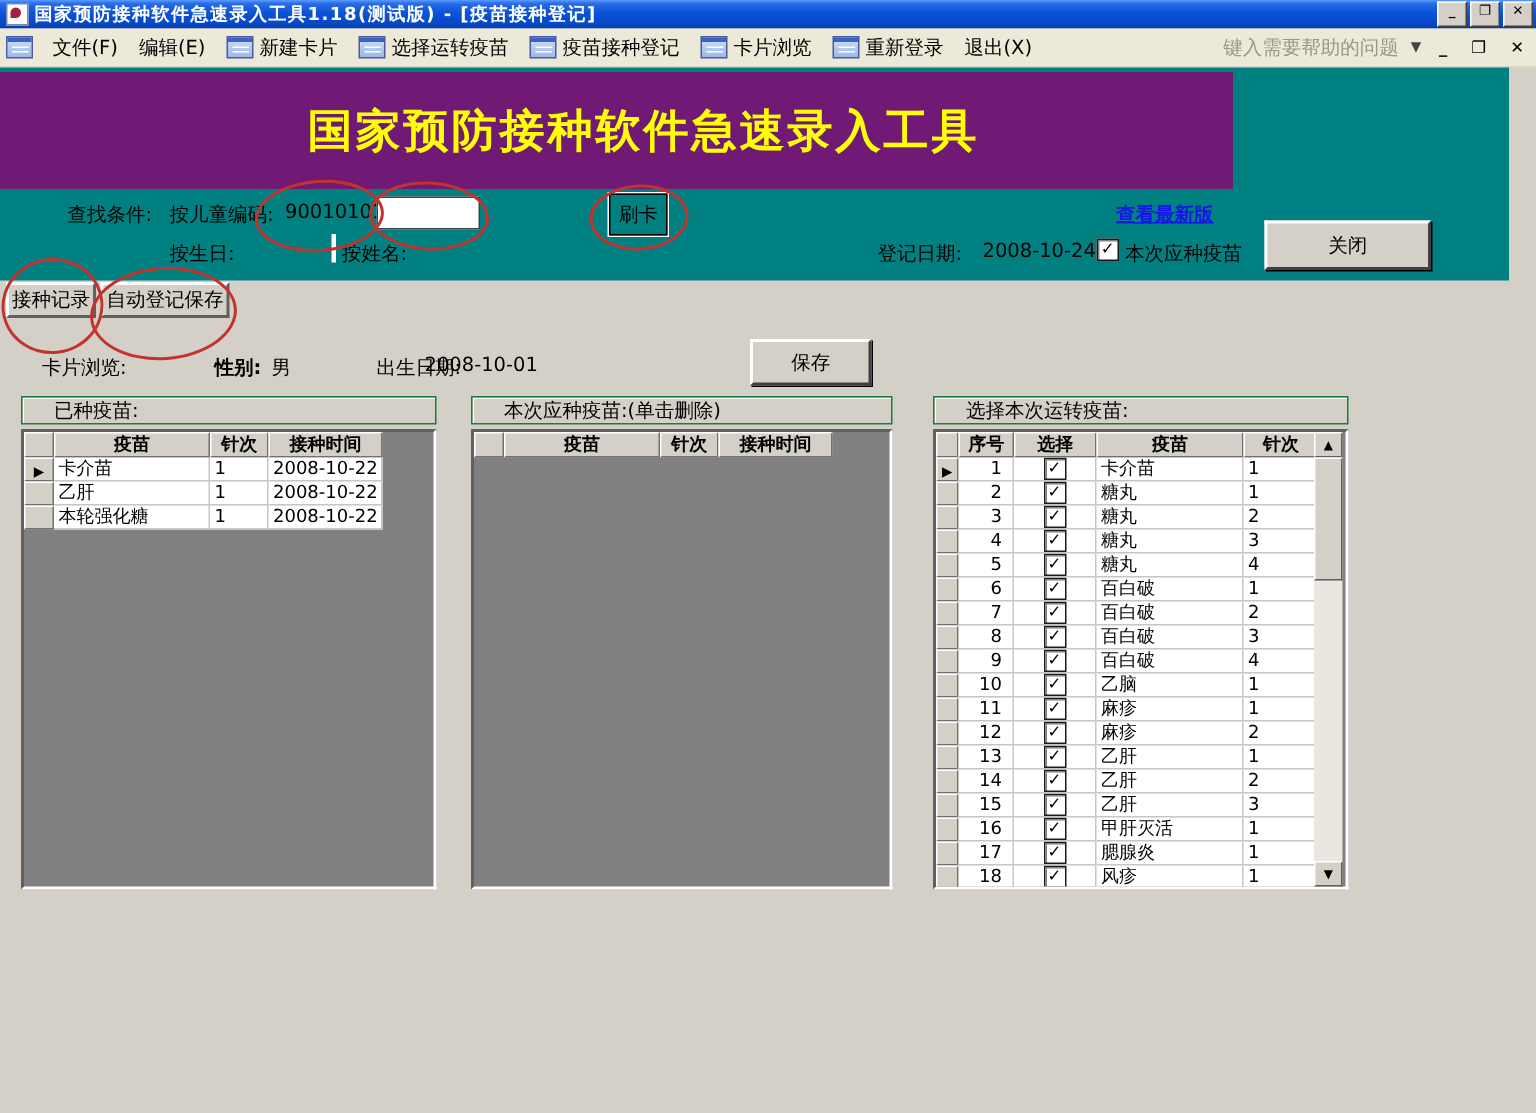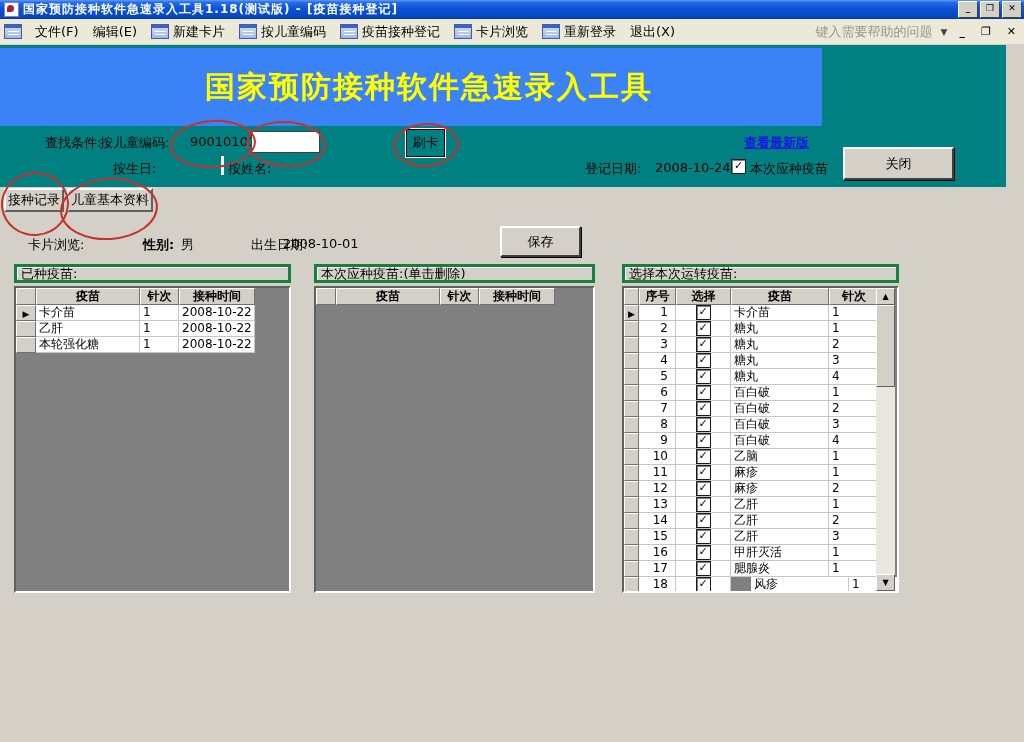--- a/index.html
+++ b/index.html
@@ -34,21 +34,21 @@
   .form-ico{width:16px;height:13px;border:1px solid #4a5a9a;background:linear-gradient(180deg,#cfe0f8 0%,#9db8e8 100%);position:relative;flex:0 0 auto;}
   .form-ico:before{content:"";position:absolute;left:0;top:0;right:0;height:3px;background:#3a63c8;}
   .form-ico:after{content:"";position:absolute;left:3px;top:6px;right:2px;height:1px;background:#fff;box-shadow:0 3px 0 #fff;}
   .help-area{margin-left:auto;display:flex;align-items:center;gap:8px;}
   .help-text{color:#9a968a;font-size:13px;}
   .mdi-glyph{color:#000;font-size:11px;font-weight:bold;padding:0 4px;}
   .drop-arrow{font-size:9px;color:#444;}
 
   
   .teal{left:0;top:45px;width:1006px;height:142px;background:#008080;}
-  .banner{left:0;top:48px;width:822px;height:78px;background:#3b82f6;display:flex;align-items:center;justify-content:center;}
+  .banner{left:0;top:48px;width:822px;height:78px;background:#701a75;display:flex;align-items:center;justify-content:center;}
   .banner-title{color:#ffff00;font-size:30px;font-weight:bold;letter-spacing:2px;padding-left:36px;white-space:nowrap;}
 
   .tlabel{position:absolute;color:#000;white-space:nowrap;font-size:13px;}
   .code-input{left:251px;top:131px;width:67px;height:20px;background:#fff;border:1px solid #404040;}
   .swipe-btn{left:406px;top:129px;width:37px;height:26px;background:#008080;border:1px solid #000;box-shadow:0 0 0 1px #fff;
     color:#000;font-size:13px;display:flex;align-items:center;justify-content:center;}
   .link{color:#1616e8;text-decoration:underline;font-weight:bold;}
   .caret{left:221px;top:156px;width:3px;height:19px;background:#fff;}
   .chk{width:13px;height:13px;background:#fff;border:1px solid #1a1a1a;box-shadow:inset 1px 1px 0 #808080;
     font-size:11px;line-height:12px;text-align:center;font-weight:bold;color:#000;}
@@ -62,22 +62,22 @@
     display:flex;align-items:center;justify-content:center;font-size:13px;box-sizing:border-box;white-space:nowrap;}
   .tab1{left:4px;width:60px;border-left-color:#fff;}
   .tab2{left:67px;width:86px;}
 
   
   .save-btn{left:500px;top:226px;width:77px;height:27px;background:#d4d0c8;
     border:2px solid;border-color:#fff #404040 #404040 #fff;box-shadow:1px 1px 0 #000;
     display:flex;align-items:center;justify-content:center;font-size:13px;}
 
   
-  .phead{position:absolute;top:264px;height:19px;background:#d4d0c8;border:3px solid #15803d;
-    box-shadow:inset 1px 1px 0 #fff;display:flex;align-items:center;padding-left:4px;box-sizing:border-box;font-size:13px;white-space:nowrap;}
+  .phead{position:absolute;top:264px;height:19px;background:#d4d0c8;border:1px solid #15803d;
+    box-shadow:inset 1px 1px 0 #fff;display:flex;align-items:center;padding-left:21px;box-sizing:border-box;font-size:13px;white-space:nowrap;}
   .vtable{position:absolute;top:286px;height:307px;background:#808080;
     border:2px solid;border-color:#606060 #fff #fff #606060;box-sizing:border-box;overflow:hidden;}
   .r{display:flex;height:16px;}
   .r.hd{height:17px;}
   .c{box-sizing:border-box;flex:0 0 auto;overflow:hidden;white-space:nowrap;font-size:12px;line-height:15px;padding:0 3px;}
   .hc{background:#d4d0c8;border:1px solid;border-color:#fff #707070 #707070 #fff;text-align:center;font-weight:bold;line-height:15px;}
   .dc{background:#fff;border-right:1px solid #c6c6c6;border-bottom:1px solid #c6c6c6;color:#000;}
   .sel{background:#d4d0c8;border:1px solid;border-color:#fff #707070 #707070 #fff;text-align:center;padding:0;}
   .arrow{font-size:9px;line-height:15px;}
   .num{text-align:right;padding-right:7px;}
@@ -116,21 +116,21 @@
       </span>
       <span class="mitem">
         <span>编辑(E)</span>
       </span>
       <span class="mitem">
         <span class="form-ico"></span>
         <span>新建卡片</span>
       </span>
       <span class="mitem">
         <span class="form-ico"></span>
-        <span>按儿童编码</span>
+        <span>选择运转疫苗</span>
       </span>
       <span class="mitem">
         <span class="form-ico"></span>
         <span>疫苗接种登记</span>
       </span>
       <span class="mitem">
         <span class="form-ico"></span>
         <span>卡片浏览</span>
       </span>
       <span class="mitem">
@@ -149,37 +149,37 @@
     <span class="mdi-glyph">✕</span>
   </span>
 </div>
 
 <div class="abs teal"></div>
 <div class="abs banner">
   <span class="banner-title">国家预防接种软件急速录入工具</span>
 </div>
 
 <span class="tlabel" style="left:45px;top:134px;">查找条件:</span>
-<span class="tlabel" style="left:100px;top:134px;">按儿童编码:</span>
+<span class="tlabel" style="left:113px;top:134px;">按儿童编码:</span>
 <span class="tlabel" style="left:190px;top:134px;">9001010101</span>
 <span class="abs code-input"></span>
 <span class="abs swipe-btn">刷卡</span>
 <span class="tlabel link" style="left:744px;top:134px;">查看最新版</span>
 
 <span class="tlabel" style="left:113px;top:160px;">按生日:</span>
 <span class="abs caret"></span>
 <span class="tlabel" style="left:228px;top:160px;">按姓名:</span>
 <span class="tlabel" style="left:585px;top:160px;">登记日期:</span>
 <span class="tlabel" style="left:655px;top:160px;">2008-10-24</span>
 <span class="abs chk chk-auto">✓</span>
 <span class="tlabel" style="left:750px;top:160px;">本次应种疫苗</span>
 <span class="abs close-btn">关闭</span>
 
 <span class="tab tab1">接种记录</span>
-<span class="tab tab2">儿童基本资料</span>
+<span class="tab tab2">自动登记保存</span>
 
 <span class="tlabel" style="left:28px;top:236px;">卡片浏览:</span>
 <span class="tlabel" style="left:143px;top:236px;font-weight:bold;">性别:</span>
 <span class="tlabel" style="left:181px;top:236px;">男</span>
 <span class="tlabel" style="left:215px;top:236px;margin-left:36px;">出生日期:</span>
 <span class="tlabel" style="left:283px;top:236px;">2008-10-01</span>
 <span class="abs save-btn">保存</span>
 
 <span class="phead" style="left:14px;width:277px;">已种疫苗:</span>
 <span class="phead" style="left:314px;width:281px;">本次应种疫苗:(单击删除)</span>
@@ -379,21 +379,21 @@
       </div>
       <div class="c dc" style="width: 98px;">腮腺炎</div>
       <div class="c dc" style="width: 50px;">1</div>
     </div>
     <div class="r">
       <div class="c sel" style="width: 15px;"></div>
       <div class="c dc num" style="width: 37px;">18</div>
       <div class="c dc cbwrap" style="width: 55px;">
         <span class="chk">✓</span>
       </div>
-      <div class="c dc" style="width: 98px; margin-left: 20px;">风疹</div>
+      <div class="c dc" style="width: 98px;">风疹</div>
       <div class="c dc" style="width: 50px;">1</div>
     </div>
   </div>
 
 <div class="sbar" style="left:876px;top:288px;height:303px;">
   <span class="sbtn">▲</span>
   <span class="strack">
     <span class="sthumb"></span>
   </span>
   <span class="sbtn">▼</span>

